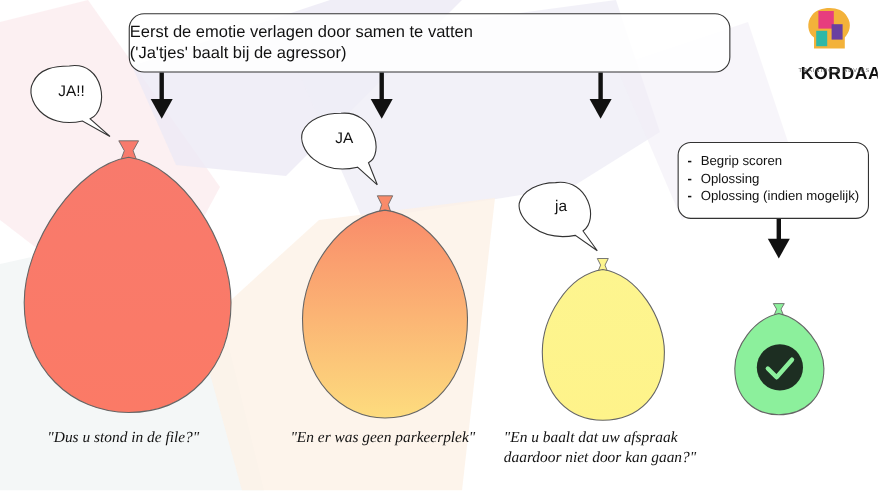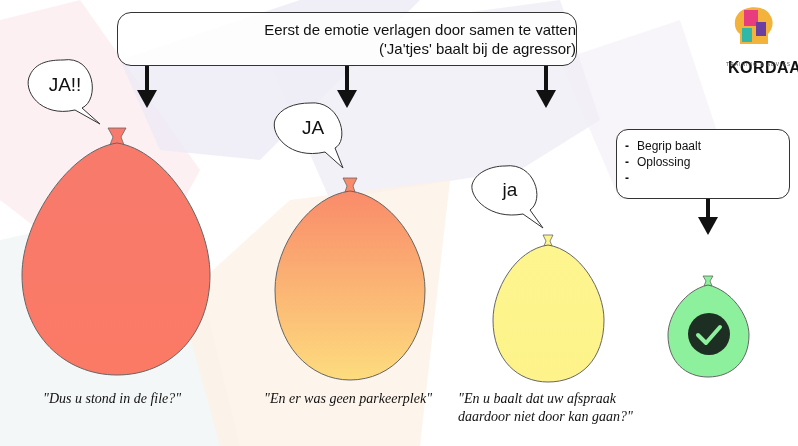--- a/index.html
+++ b/index.html
@@ -1,21 +1,21 @@
 <!DOCTYPE html>
 <html><head>
 <meta charset="utf-8">
 <style>
   html, body { margin:0; padding:0; }
   body { width:798px; height:446px; position:relative; overflow:hidden; background:#ffffff; font-family:"Liberation Sans", sans-serif; }
   .bg { position:absolute; inset:0; }
   .abs { position:absolute; }
-  .topbox { left:117px; top:12px; width:460px; height:54px; border:1.5px solid #333; border-radius:14px; background:rgba(255,255,255,0.85); box-sizing:border-box; text-align:right; font-size:15px; line-height:19px; color:#111; padding-top:7px; }
+  .topbox { left:117px; top:12px; width:547px; height:54px; border:1.5px solid #333; border-radius:14px; background:rgba(255,255,255,0.85); box-sizing:border-box; text-align:left; font-size:15px; line-height:19px; color:#111; padding-top:7px; }
   .topbox div { display:block; }
-  .bubble-text { position:absolute; font-size:19px; color:#111; text-align:center; }
+  .bubble-text { position:absolute; font-size:14px; color:#111; text-align:center; }
   .caption { position:absolute; font-family:"Liberation Serif", serif; font-style:italic; font-size:14px; color:#111; line-height:18px; }
   .stepbox { left:616px; top:129px; width:174px; height:70px; border:1.5px solid #333; border-radius:12px; background:#fff; box-sizing:border-box; padding:8px 0 0 8px; font-size:12px; line-height:16px; color:#111; }
   .stepbox .row { display:flex; gap:8px; }
   .stepbox .dash { font-weight:bold; }
   .logo-text { position:absolute; left:728px; top:59px; font-weight:bold; font-size:16px; letter-spacing:0.5px; color:#111; }
   .logo-sub { position:absolute; left:726px; top:61px; font-size:5px; letter-spacing:1px; color:#555; }
 </style>
 </head>
 <body>
 
@@ -107,25 +107,26 @@
 <div class="caption" style="left:43px;top:390px">"Dus u stond in de file?"</div>
 <div class="caption" style="left:264px;top:390px">"En er was geen parkeerplek"</div>
 <div class="caption" style="left:458px;top:390px">
   <div>"En u baalt dat uw afspraak</div>
   <div>daardoor niet door kan gaan?"</div>
 </div>
 
 <div class="abs stepbox">
   <div class="row">
       <span class="dash">-</span>
-      <span>Begrip baalt</span>
+      <span>Begrip scoren</span>
     </div>
   <div class="row">
       <span class="dash">-</span>
       <span>Oplossing</span>
     </div>
   <div class="row">
       <span class="dash">-</span>
+      <span>Oplossing  (indien mogelijk)</span>
     </div>
 </div>
 
 <div class="logo-text">KORDAAT</div>
 <div class="logo-sub">TRAINING &amp; ADVIES</div>
 
 </body></html>

